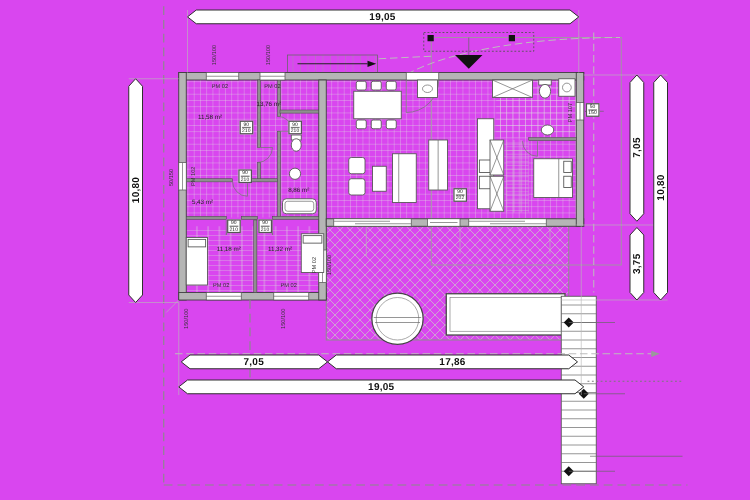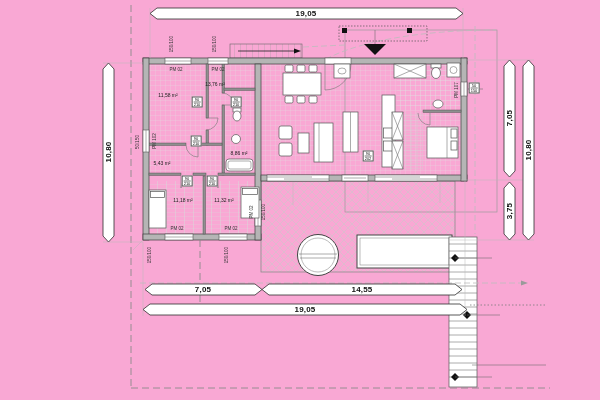--- a/index.html
+++ b/index.html
@@ -1,16 +1,16 @@
 <!DOCTYPE html>
 <html><head>
 <meta charset="utf-8">
 <style>
   html,body{margin:0;padding:0;background:#ffffff;}
-  #stage{position:relative;width:600px;height:400px;background:#f9a8d4;overflow:hidden;
+  #stage{position:relative;width:600px;height:400px;background:#d946ef;overflow:hidden;
          font-family:"Liberation Sans",sans-serif;}
   #plan-svg{position:absolute;left:0;top:0;}
   
   .wall{fill:#b5b5b5;stroke:#3c3c3c;stroke-width:.7;}
   .iwall{fill:#8f8f8f;stroke:#444;stroke-width:.4;}
   .furn{fill:#fff;stroke:#555;stroke-width:.7;}
   .thin{stroke:#666;stroke-width:.55;fill:none;}
   .wit{stroke:#b9b9b9;stroke-width:.5;fill:none;}
   .cap{fill:#fff;stroke:#2f2f2f;stroke-width:.8;}
   .dashb{stroke:#8a8a8a;stroke-width:.9;fill:none;stroke-dasharray:7 4;}
@@ -285,21 +285,21 @@
     <polygon points="108.5,63 114,69 114,236 108.5,242 103,236 103,69" class="cap"></polygon>
     <polygon points="509.5,60 515,66 515,171 509.5,177 504,171 504,66" class="cap"></polygon>
     <polygon points="509.5,182 515,188 515,234 509.5,240 504,234 504,188" class="cap"></polygon>
     <polygon points="528.5,60 534,66 534,234 528.5,240 523,234 523,66" class="cap"></polygon>
   </g>
 </svg>
 
 <div>
   <div class="lbl dim" style="left:306px;top:13.5px">19,05</div>
   <div class="lbl dim" style="left:203px;top:289.5px">7,05</div>
-  <div class="lbl dim" style="left:362px;top:289.5px">14,55</div>
+  <div class="lbl dim" style="left:362px;top:289.5px">17,86</div>
   <div class="lbl dim" style="left:305px;top:309.5px">19,05</div>
   <div class="lbl dim rot" style="left:108.5px;top:152px">10,80</div>
   <div class="lbl dim rot" style="left:509.5px;top:118px">7,05</div>
   <div class="lbl dim rot" style="left:509.5px;top:211px">3,75</div>
   <div class="lbl dim rot" style="left:528.5px;top:150px">10,80</div>
 
   <div class="lbl room" style="left:168px;top:95px">11,58 m²</div>
   <div class="lbl room" style="left:215px;top:84px">13,76 m²</div>
   <div class="lbl room" style="left:239px;top:153px">8,86 m²</div>
   <div class="lbl room" style="left:162px;top:163px">5,43 m²</div>

